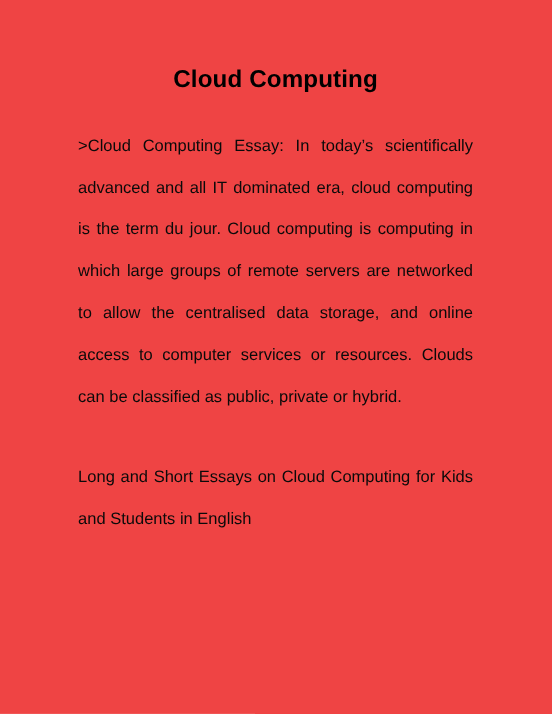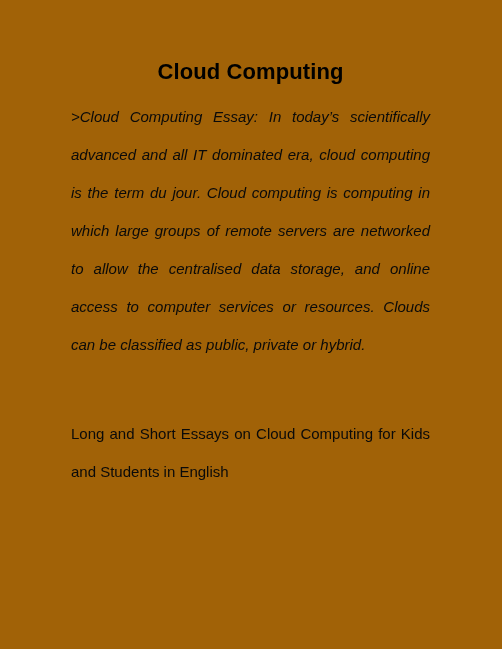--- a/index.html
+++ b/index.html
@@ -7,21 +7,21 @@
     padding: 0;
     background: #ffffff;
   }
   body {
     font-family: "Liberation Sans", sans-serif;
   }
   .page {
     position: relative;
     width: 502px;
     height: 649px;
-    background: #a16207;
+    background: #ef4444;
     overflow: hidden;
     box-sizing: border-box;
   }
   .doc-body {
     position: absolute;
     left: 71px;
     top: 0;
     width: 359px;
   }
   .doc-title {
@@ -44,22 +44,21 @@
     position: absolute;
     left: 0;
     width: 359px;
     text-align: justify;
     text-justify: inter-word;
     font-size: 15px;
     line-height: 38px;
     color: #0a0a0a;
   }
   .para-1 {
-    top: 98px;
-    font-style: italic;
+    top: 114px;
   }
   .para-2 {
     top: 415px;
   }
 </style>
 </head>
 <body>
 
 <div class="page">
   <div class="doc-body">

